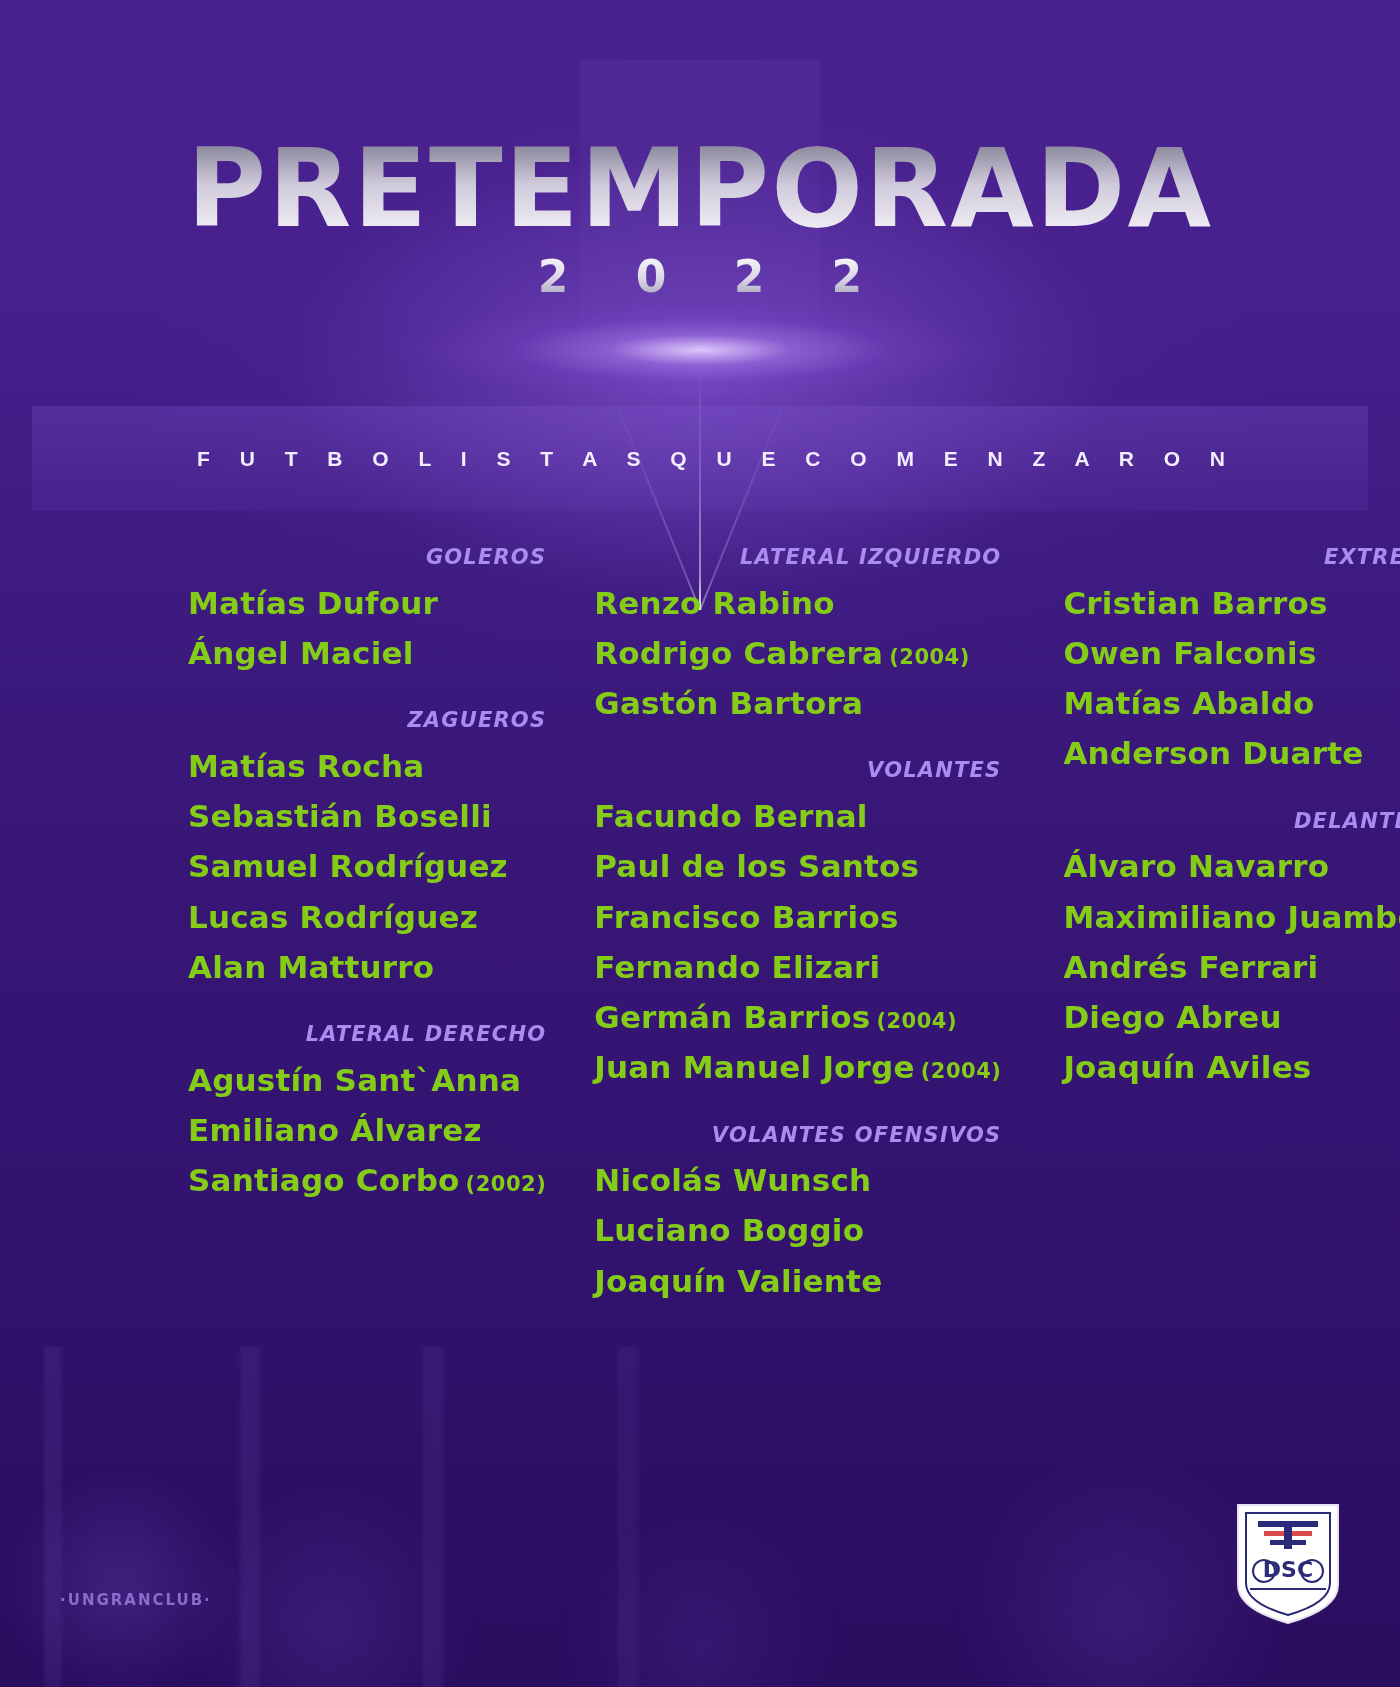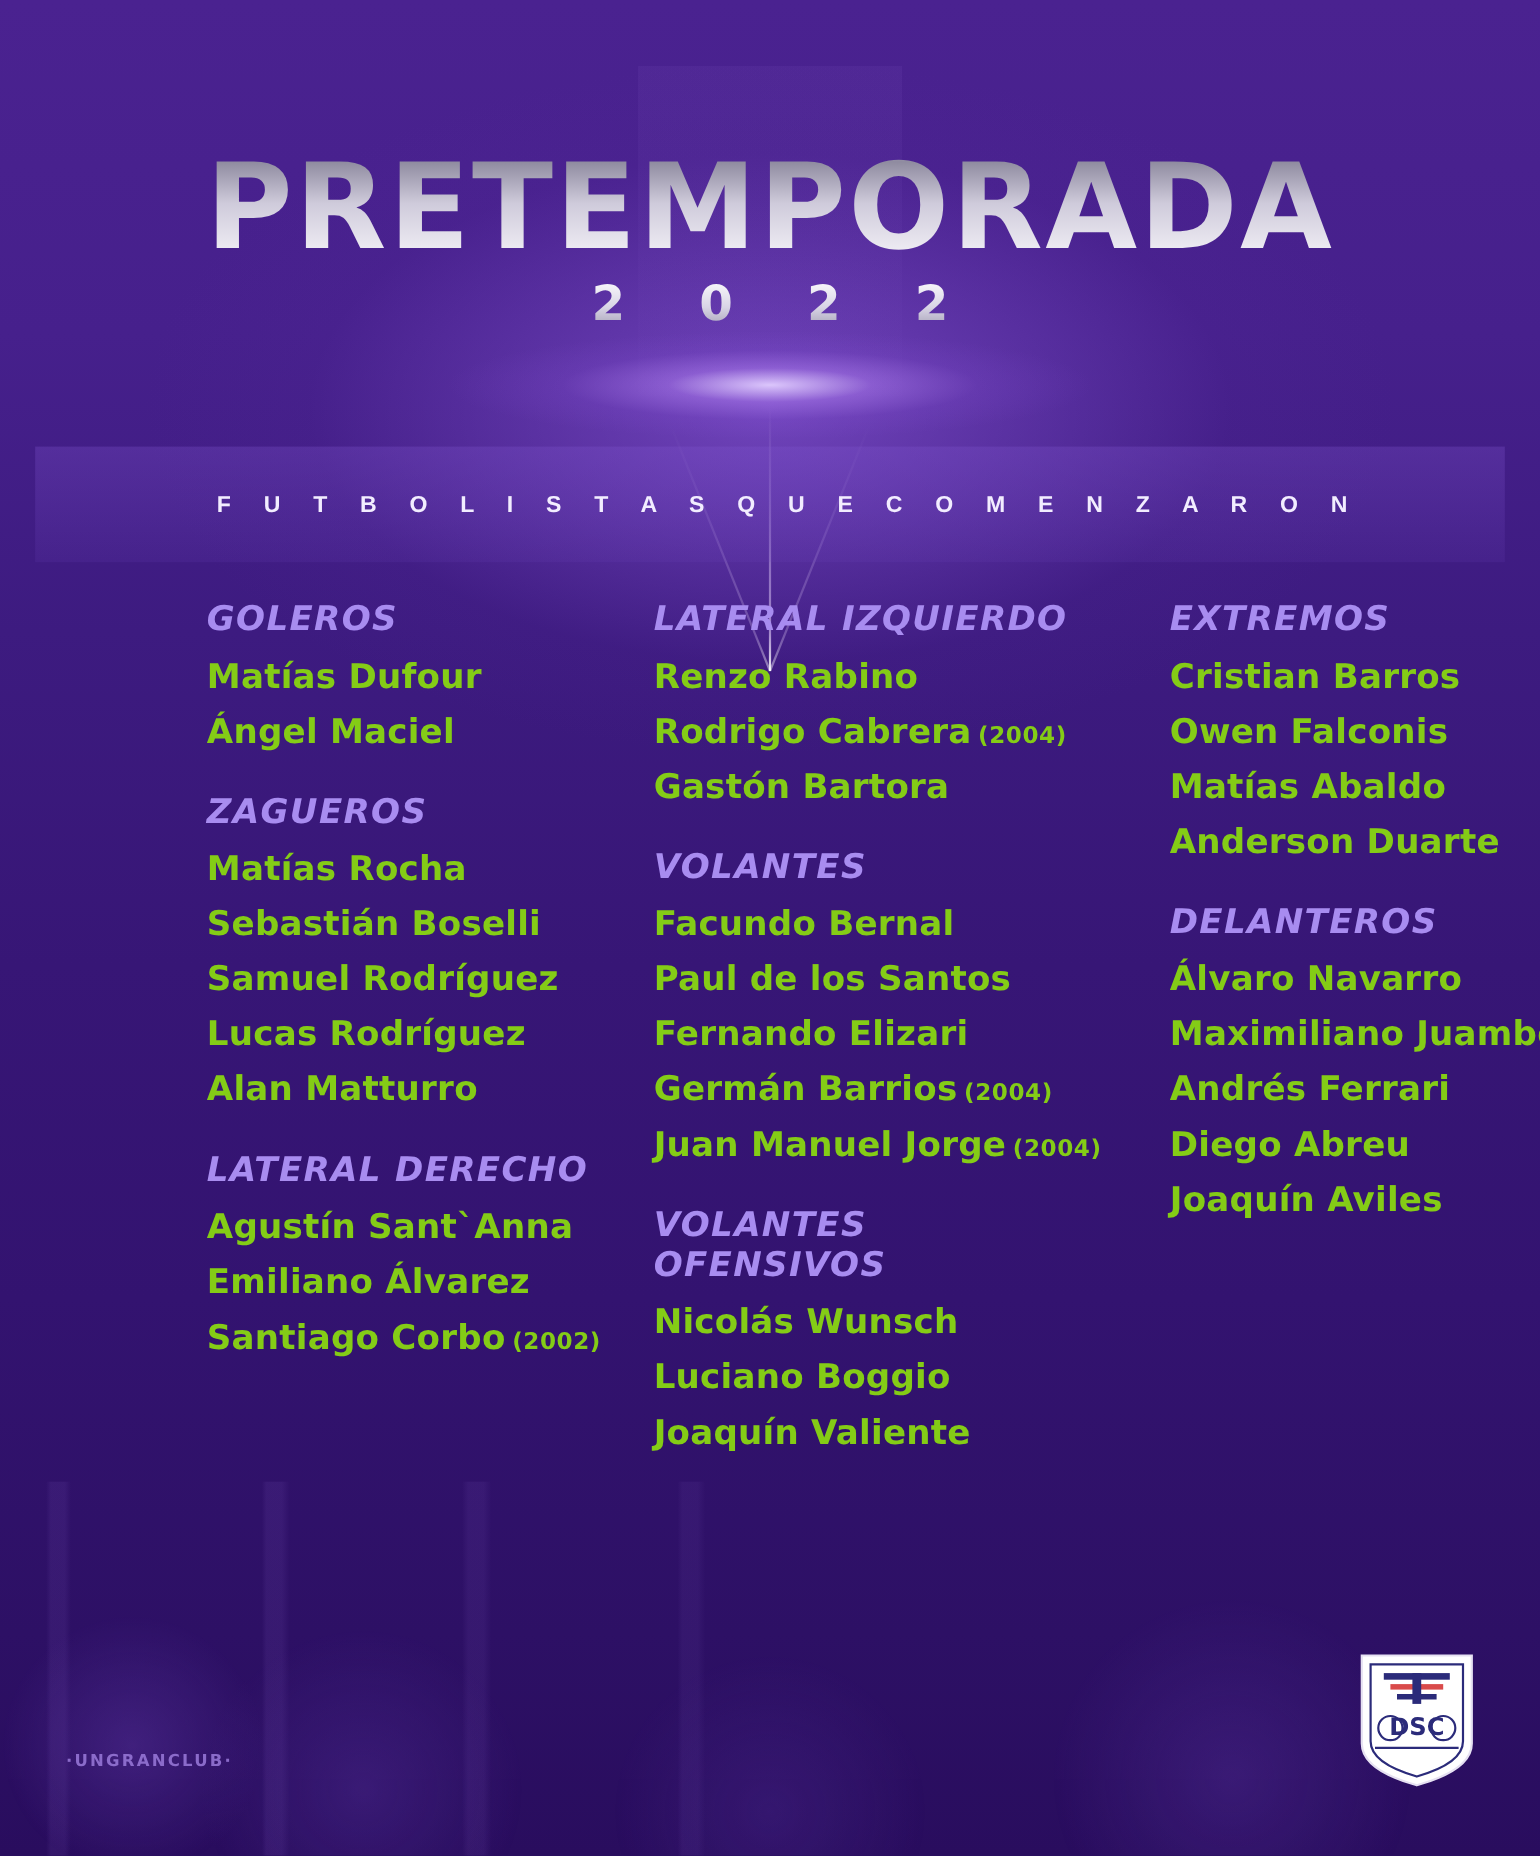--- a/index.html
+++ b/index.html
@@ -142,28 +142,29 @@
     box-sizing: border-box;
   }
   .col { flex: 1 1 0; }
   .col-1 { padding-left: 68px; }
   .col-2 { padding-left: 48px; }
   .col-3 { padding-left: 62px; }
 
   .group { margin-bottom: 30px; }
   .group-title {
     color: #a88cf0;
-    font-size: 31px;
+    font-size: 21px;
     font-weight: 700;
     letter-spacing: 1.2px;
     font-style: italic;
     text-transform: uppercase;
     line-height: 1.18;
     margin: 0 0 8px 0;
     font-family: "DejaVu Sans", sans-serif;
+    text-align: right;
   }
   .player {
     color: #84cc16;
     font-size: 31px;
     font-weight: 700;
     line-height: 1.62;
     letter-spacing: .2px;
     font-family: "DejaVu Sans", sans-serif;
     white-space: nowrap;
   }
@@ -246,20 +247,21 @@
     <div class="group">
       <div class="group-title">LATERAL IZQUIERDO</div>
       <div class="player"><span>Renzo Rabino</span></div>
       <div class="player"><span>Rodrigo Cabrera</span><span class="yr">(2004)</span></div>
       <div class="player"><span>Gastón Bartora</span></div>
     </div>
     <div class="group">
       <div class="group-title">VOLANTES</div>
       <div class="player"><span>Facundo Bernal</span></div>
       <div class="player"><span>Paul de los Santos</span></div>
+      <div class="player"><span>Francisco Barrios</span></div>
       <div class="player"><span>Fernando Elizari</span></div>
       <div class="player"><span>Germán Barrios</span><span class="yr">(2004)</span></div>
       <div class="player"><span>Juan Manuel Jorge</span><span class="yr">(2004)</span></div>
     </div>
     <div class="group">
       <div class="group-title">VOLANTES OFENSIVOS</div>
       <div class="player"><span>Nicolás Wunsch</span></div>
       <div class="player"><span>Luciano Boggio</span></div>
       <div class="player"><span>Joaquín Valiente</span></div>
     </div>

